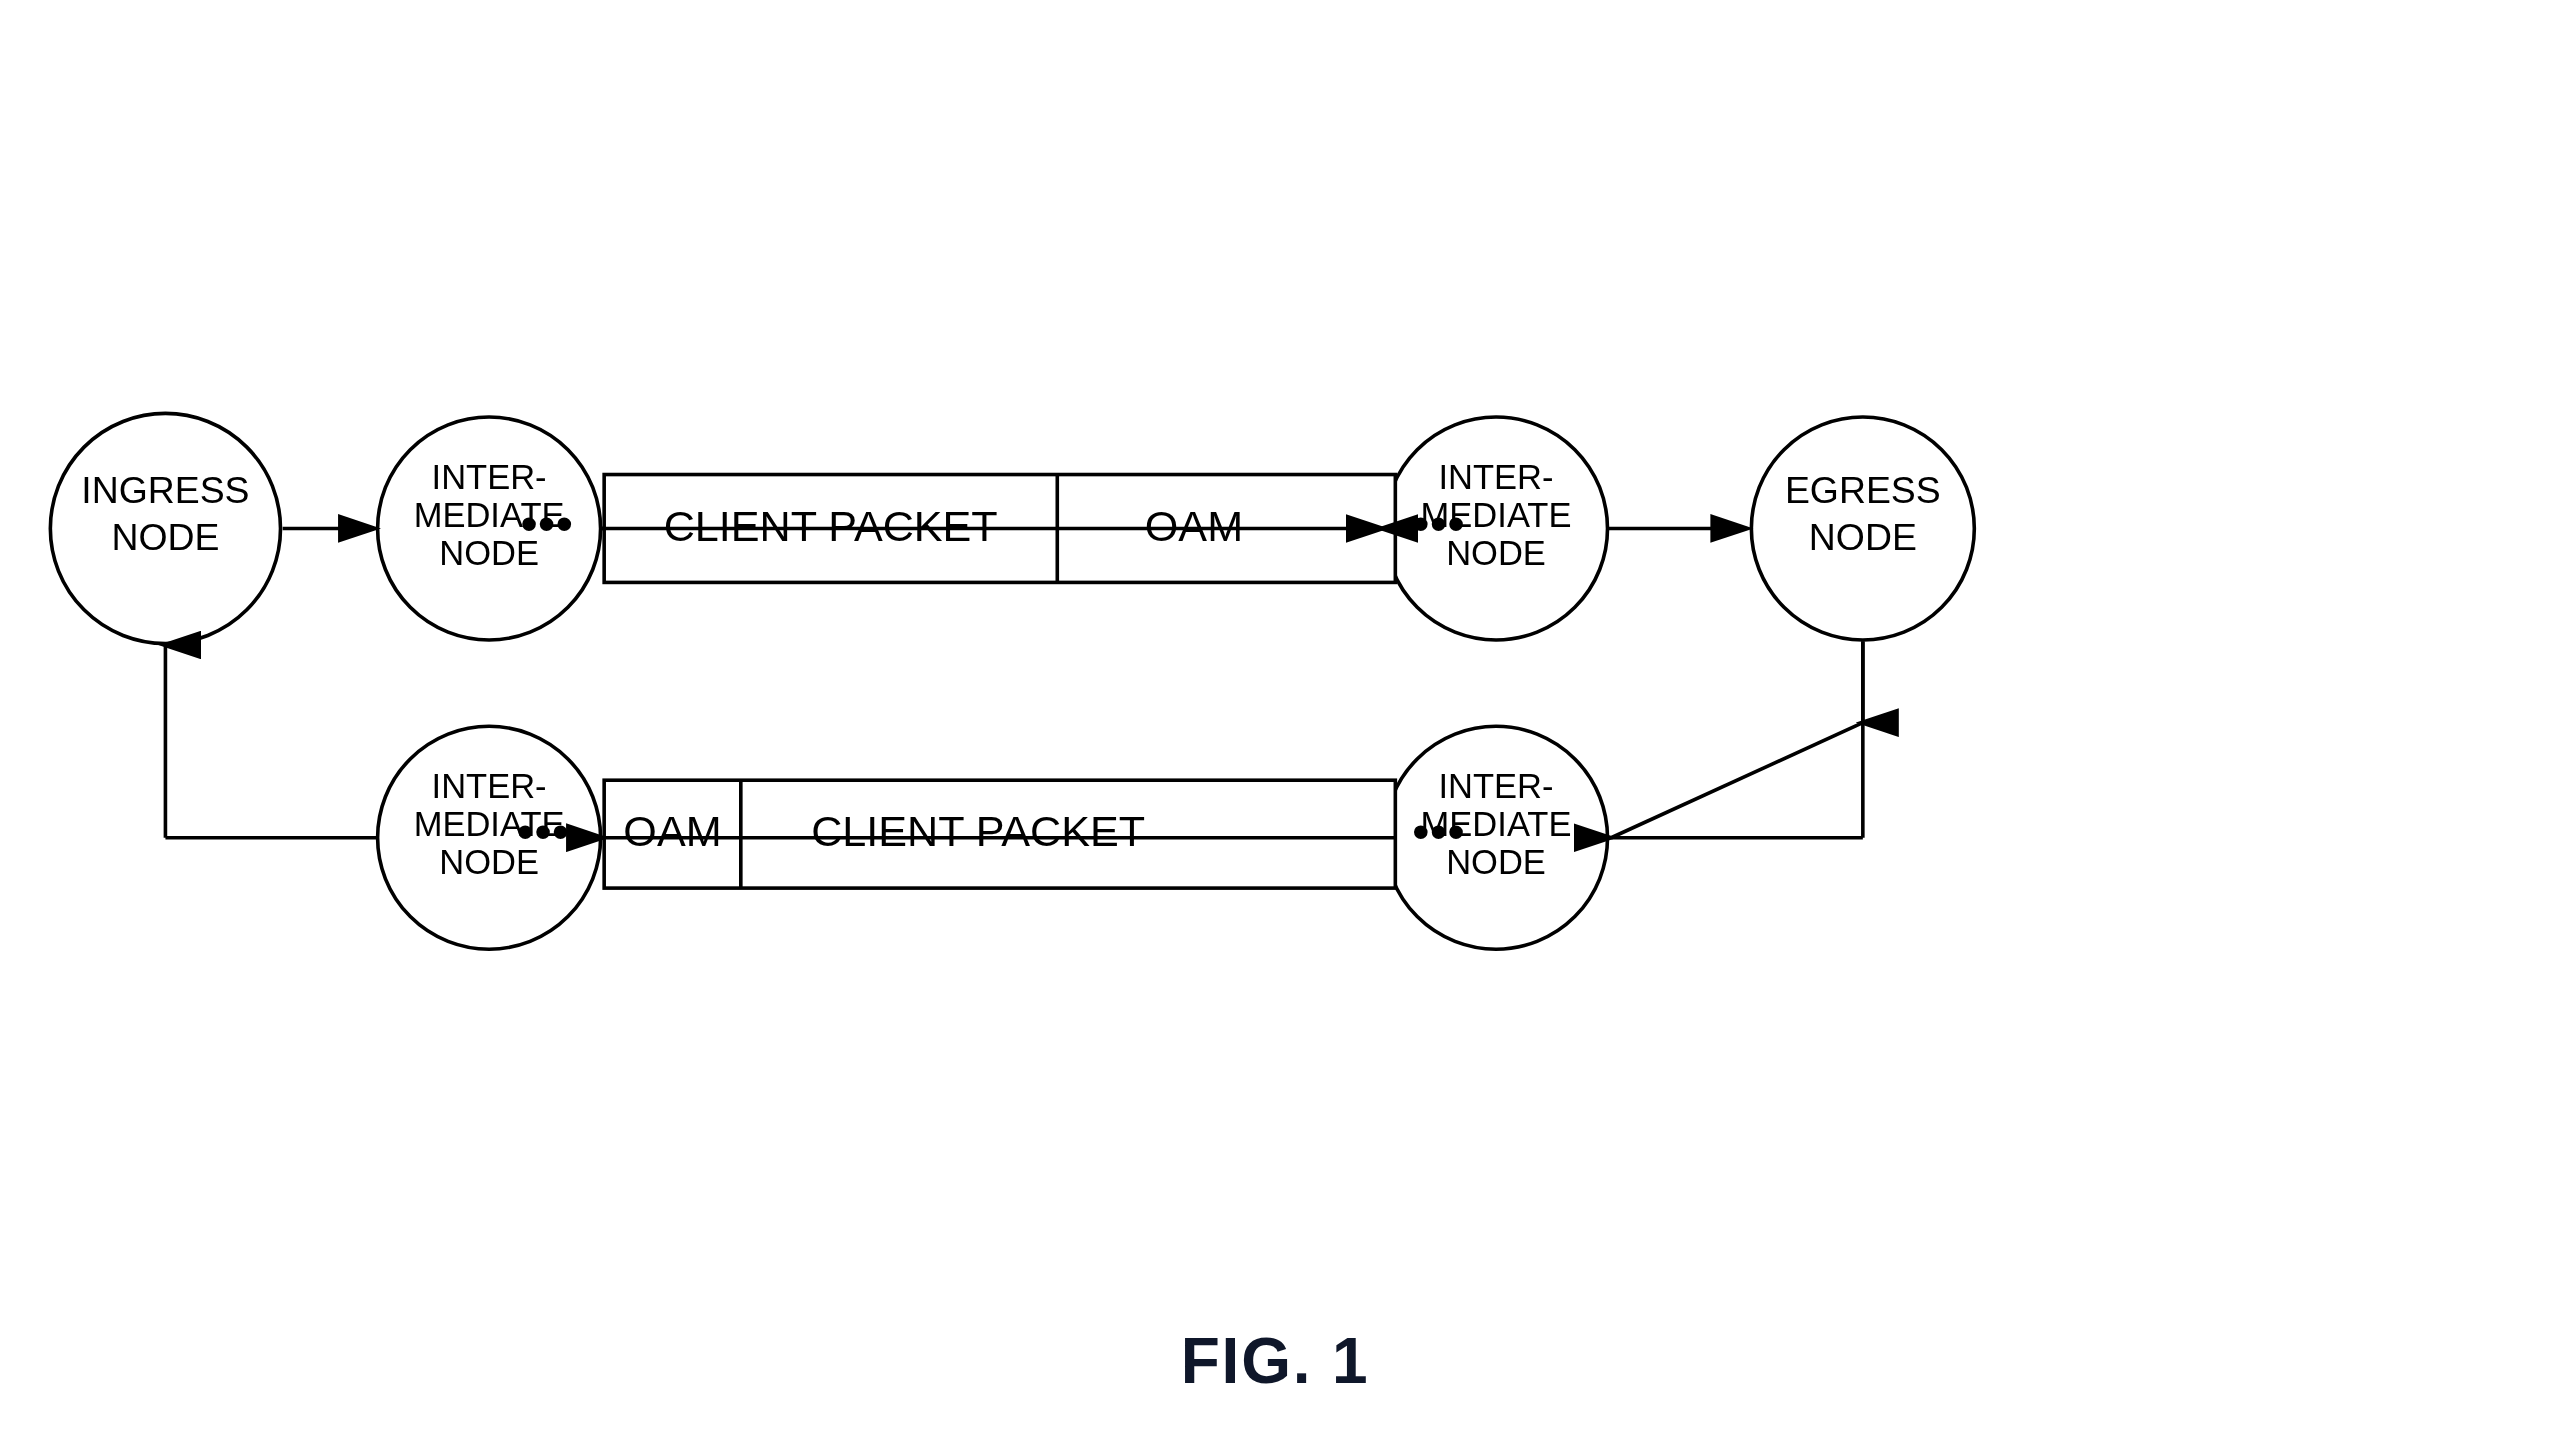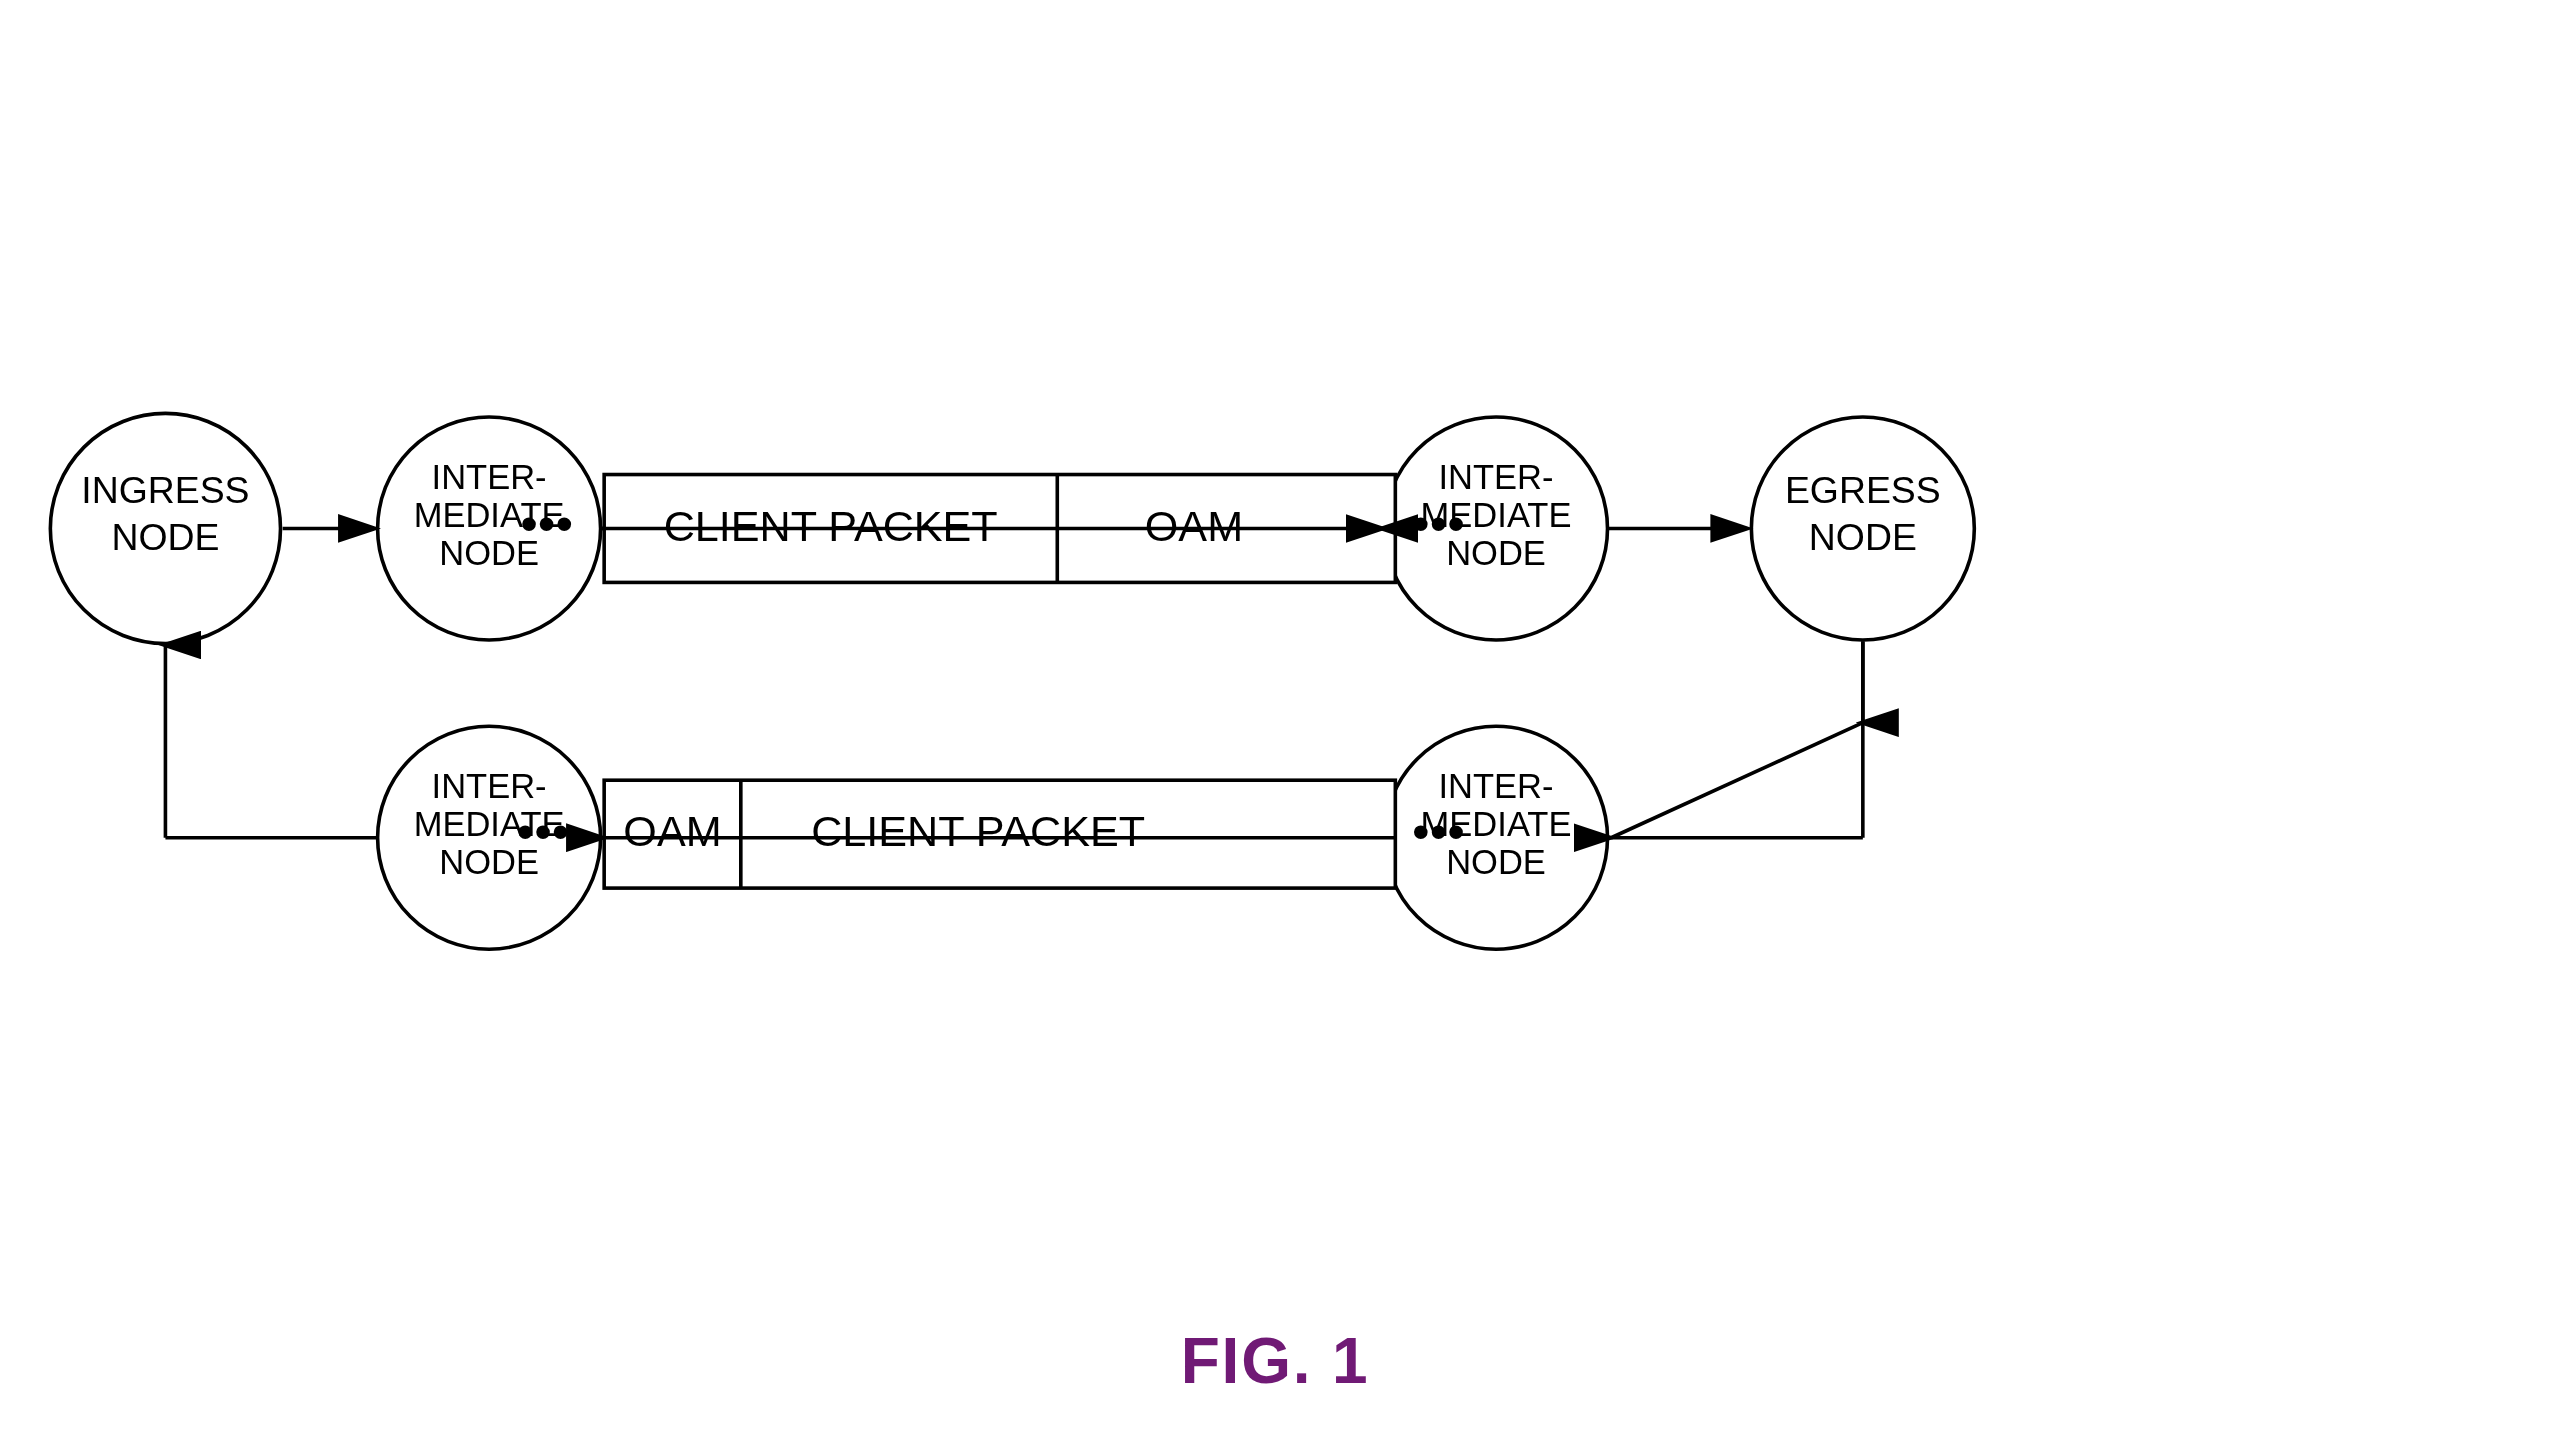--- a/index.html
+++ b/index.html
@@ -28,21 +28,21 @@
       height: 100%;
     }
 
     .fig-label {
       position: absolute;
       bottom: 54px;
       left: 50%;
       transform: translateX(-50%);
       font-size: 64px;
       font-weight: bold;
-      color: #701a75;
+      color: #0f172a;
       letter-spacing: 1.8px;
     }
   </style>
 </head>
 <body>
 
 <div class="diagram-container">
   <svg class="main-svg" viewBox="0 0 2853 1050" xmlns="http://www.w3.org/2000/svg">
     <defs>
       <marker id="arrowhead-right" markerWidth="12" markerHeight="8" refX="10" refY="4" orient="auto">

